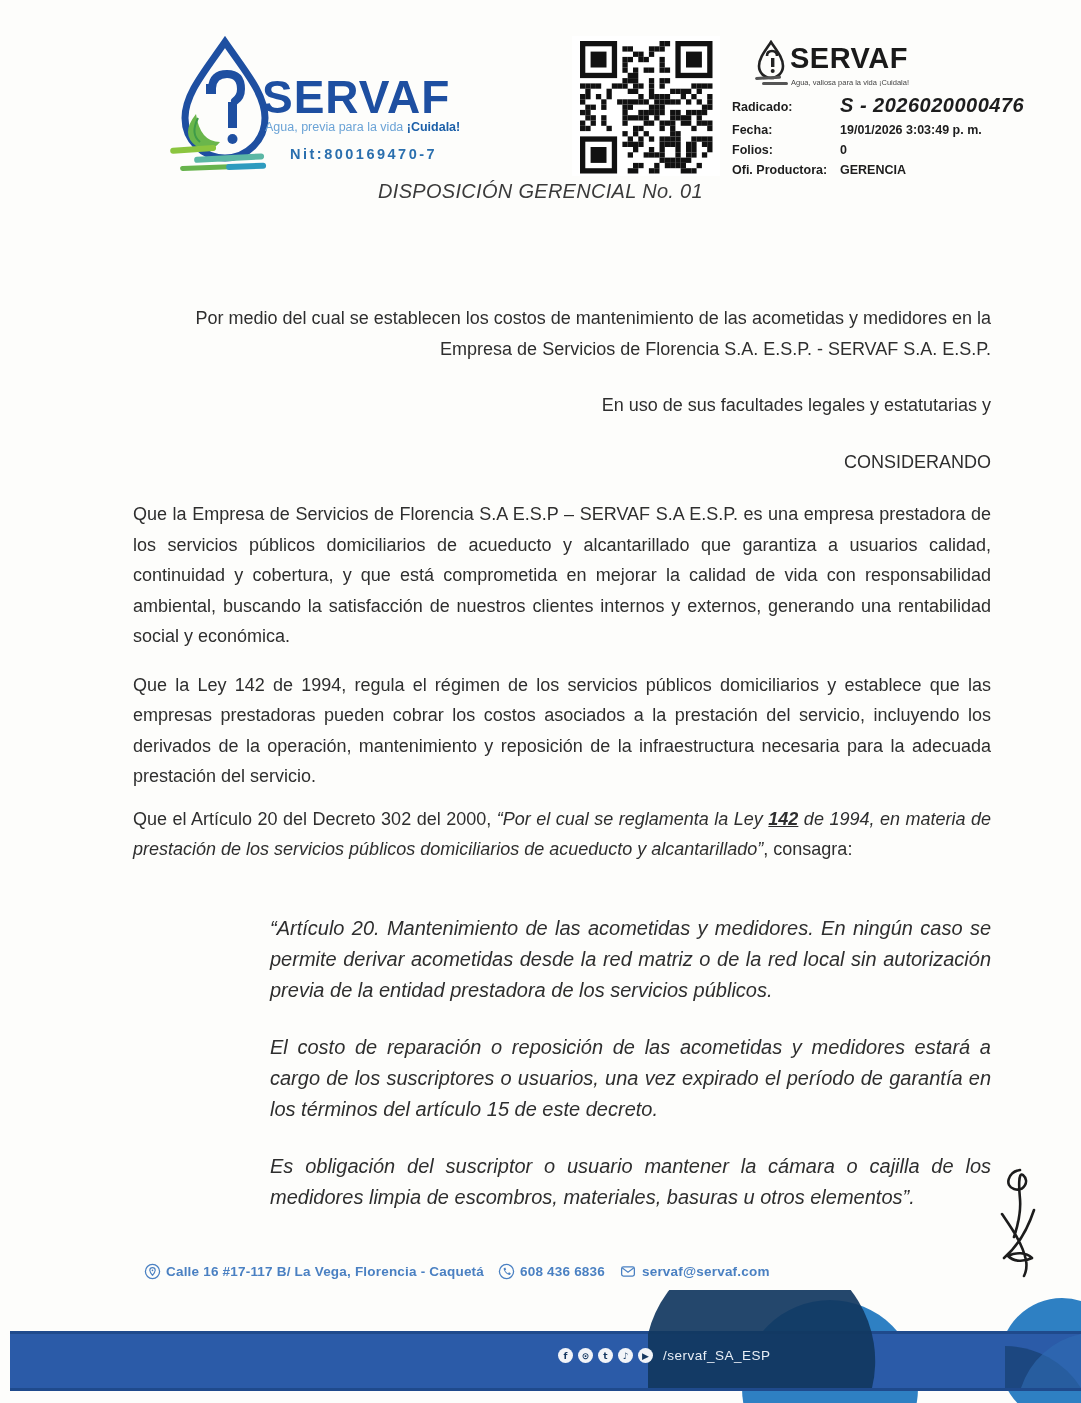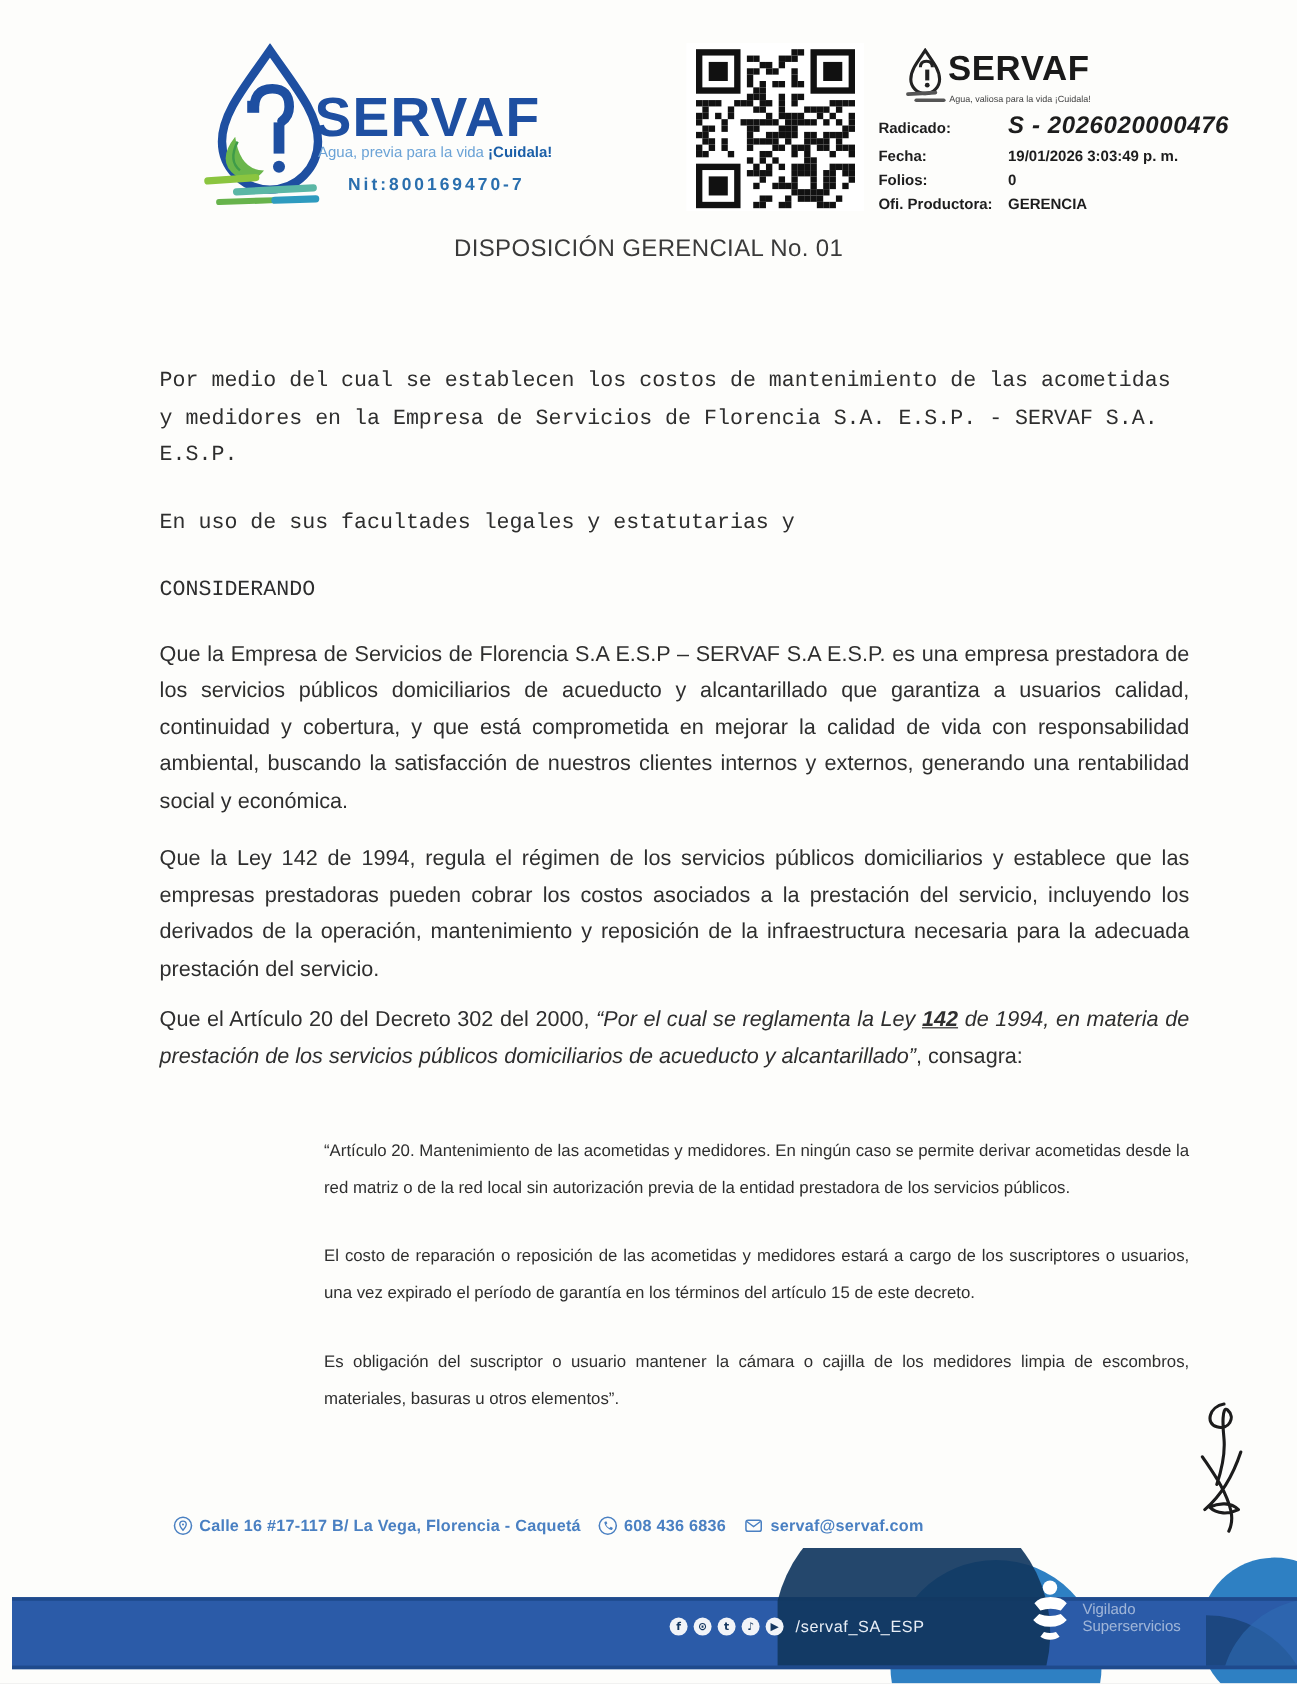--- a/index.html
+++ b/index.html
@@ -33,33 +33,33 @@
   .stamp-logo-tag .dash { display:inline-block; width:26px; height:3px; background:#555;
                           border-radius:2px; vertical-align:middle; margin-right:3px; }
   .stamp-rows { position:absolute; left:0; top:58px; width:310px; }
   .stamp-row { display:flex; margin-bottom:6px; }
   .stamp-label { width:108px; font-size:12.5px; font-weight:bold; }
   .stamp-value { font-size:12.5px; font-weight:bold; }
   .stamp-row.first .stamp-label { padding-top:6px; }
   .stamp-value.radicado { font-size:20px; font-weight:bold; font-style:italic; letter-spacing:.5px; }
 
   
-  .doc-title { position:absolute; left:0; top:196px; width:100%; text-align:center;
-               font-size:20px; color:#3a3a3a; letter-spacing:.3px; }
+  .doc-title { position:absolute; left:0; top:180px; width:100%; text-align:center;
+               font-size:20px; color:#3a3a3a; letter-spacing:.3px;font-style:italic; }
   .doc-date  { position:absolute; left:0; top:228px; width:100%; text-align:center;
                font-size:19px; color:#3a3a3a; }
 
   
   .body-block { position:absolute; left:133px; top:303px; width:858px;
                 font-size:18px; line-height:30.5px; color:#2e2e2e; }
-  .p-center { text-align:left;font-family:Liberation Mono, monospace; }
+  .p-center { text-align:right; }
   .p-just { text-align:justify; }
   .mt22 { margin-top:22px; } .mt26 { margin-top:26px; } .mt18 { margin-top:18px; }
   .mt12 { margin-top:12px; }
-  .quote-block { padding-left:137px; font-size:14px; line-height:31px;margin-top:48px; }
+  .quote-block { padding-left:137px; font-style:italic; font-size:20px; line-height:31px;margin-top:48px; }
   .seg-i { font-style:italic; }
   .seg-iu { font-style:italic; font-weight:bold; text-decoration:underline; }
 
   
   .signature { position:absolute; left:982px; top:1152px; }
 
   
   .contact { position:absolute; left:144px; top:1263px; display:flex; align-items:center;
              font-size:13.5px; font-weight:bold; color:#4a80c2; letter-spacing:.2px; }
   .contact .cicon { display:inline-flex; margin:0 5px 0 14px; }
@@ -425,26 +425,14 @@
 
   <div class="band-social">
     <span class="soc-dot">f</span>
     <span class="soc-dot">⊙</span>
     <span class="soc-dot">t</span>
     <span class="soc-dot">♪</span>
     <span class="soc-dot">▶</span>
     <span class="band-handle">/servaf_SA_ESP</span>
   </div>
 
-  <div class="vigilado">
-    <svg width="34" height="62" viewBox="0 0 34 62">
-      <circle cx="17" cy="7" r="6" fill="#ffffff"></circle>
-      <path d="M4,20 a15,9 0 0 1 27,0 l-5,6 a17,10 0 0 0 -17,0 z" fill="#ffffff"></path>
-      <path d="M3,34 a16,11 0 0 0 28,0 l-5,-5 a18,11 0 0 1 -18,0 z" fill="#ffffff"></path>
-      <path d="M9,48 a11,8 0 0 0 16,0 l-3,-4 a12,8 0 0 1 -10,0 z" fill="#ffffff"></path>
-    </svg>
-    <div class="vigilado-text">
-      <div>Vigilado</div>
-      <div>Superservicios</div>
-    </div>
-  </div>
 
 </div>
 
 </body></html>

